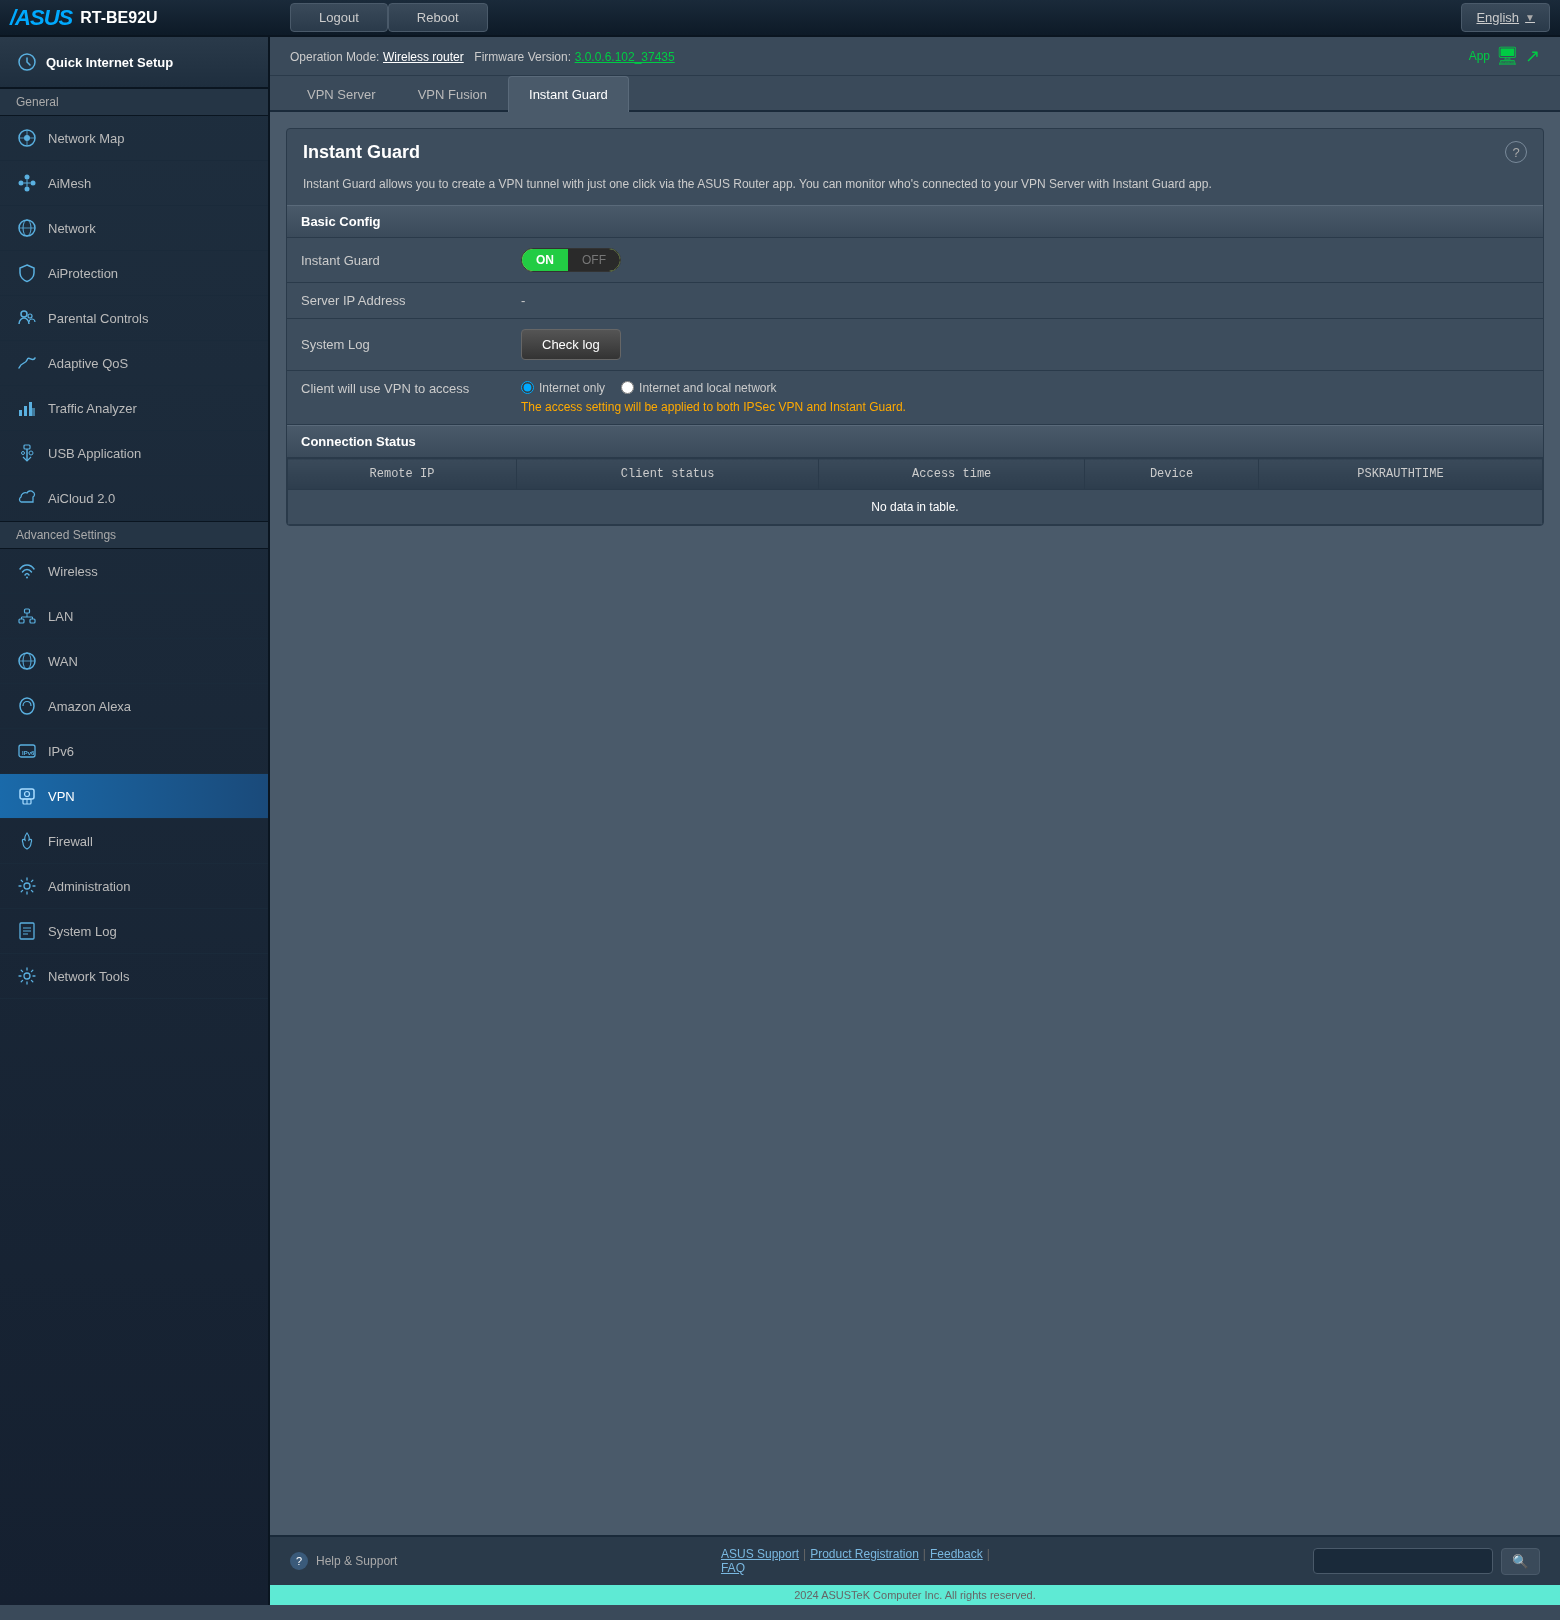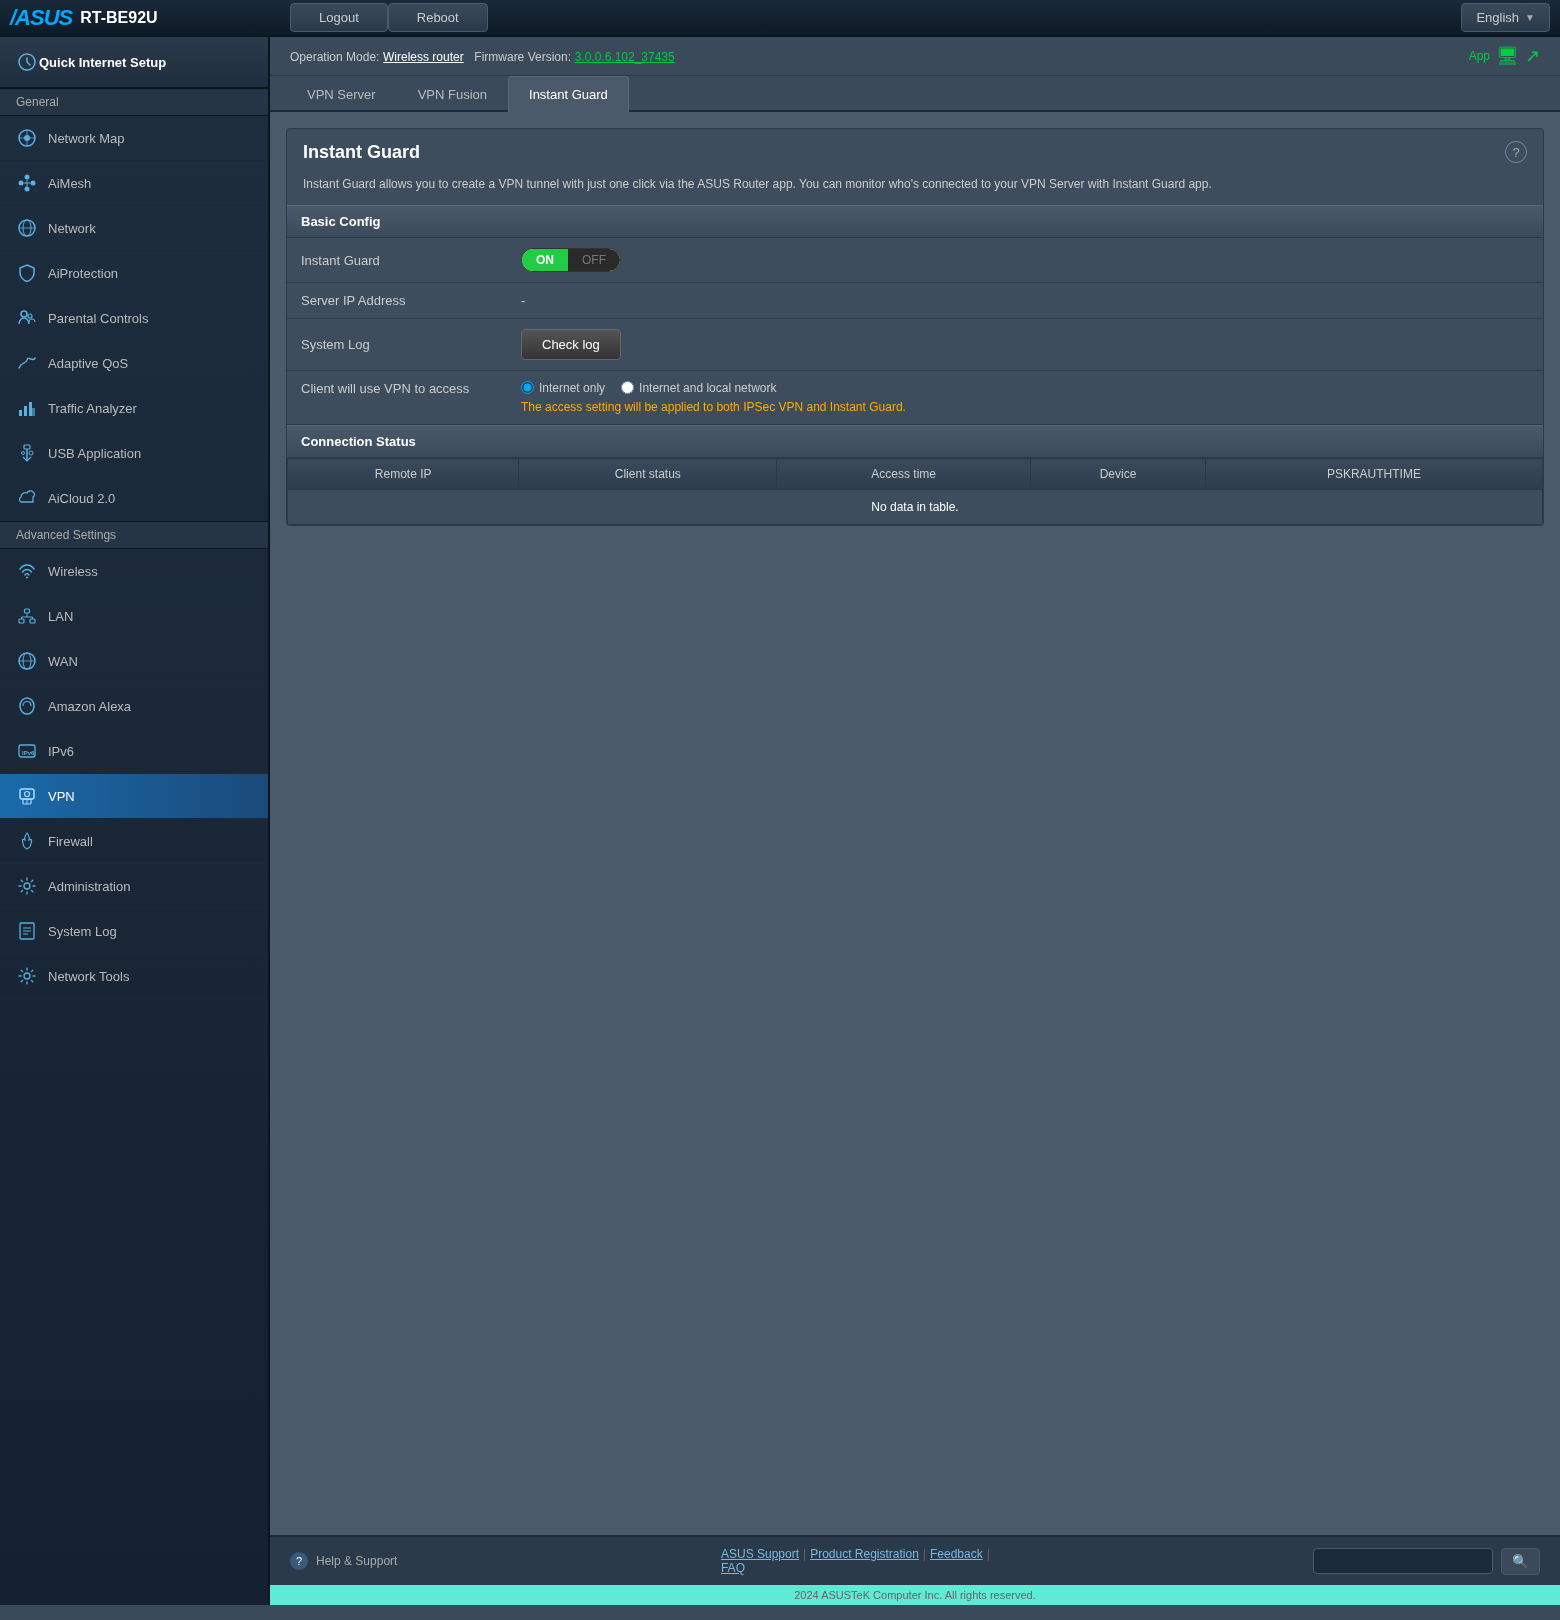--- a/index.html
+++ b/index.html
@@ -62,20 +62,21 @@
       background: linear-gradient(180deg, #3a4a5a 0%, #2a3a4a 100%);
       color: #ccc;
       border: 1px solid #4a5a6a;
       border-radius: 4px;
       padding: 6px 14px;
       font-size: 13px;
       cursor: pointer;
       display: flex;
       align-items: center;
       gap: 6px;
+      text-decoration: underline;
     }
     .chevron-down { font-size: 10px; color: #aaa; }
 
     
     .main-layout {
       display: flex;
       height: calc(1620px - 52px);
     }
 
     
@@ -85,21 +86,21 @@
       border-right: 2px solid #0a1520;
       flex-shrink: 0;
       display: flex;
       flex-direction: column;
     }
     .sidebar-quick-setup {
       background: linear-gradient(180deg, #2a3a4a 0%, #1e2e3e 100%);
       padding: 14px 16px;
       display: flex;
       align-items: center;
-      gap: 1px;
+      gap: 8px;
       border-bottom: 1px solid #0a1520;
       cursor: pointer;
     }
     .sidebar-quick-setup-text { color: #ffffff; font-size: 13px; font-weight: bold; }
     .sidebar-section-header {
       background: #253545;
       color: #aaa;
       font-size: 12px;
       padding: 6px 16px;
       border-top: 1px solid #0a1520;
@@ -311,20 +312,21 @@
       border-collapse: collapse;
     }
     .conn-table th {
       background: linear-gradient(180deg, #3a4a5a 0%, #2d3d4d 100%);
       color: #ccc;
       font-size: 12px;
       padding: 8px 12px;
       text-align: center;
       border: 1px solid #2a3a4a;
       font-weight: normal;
+      font-family: Liberation Mono, monospace;
     }
     .conn-table td {
       padding: 10px 12px;
       text-align: center;
       border: 1px solid #2a3a4a;
       color: #ffaa00;
       font-size: 12px;
       background: #3d4d5d;
     }
     .no-data-row td {

